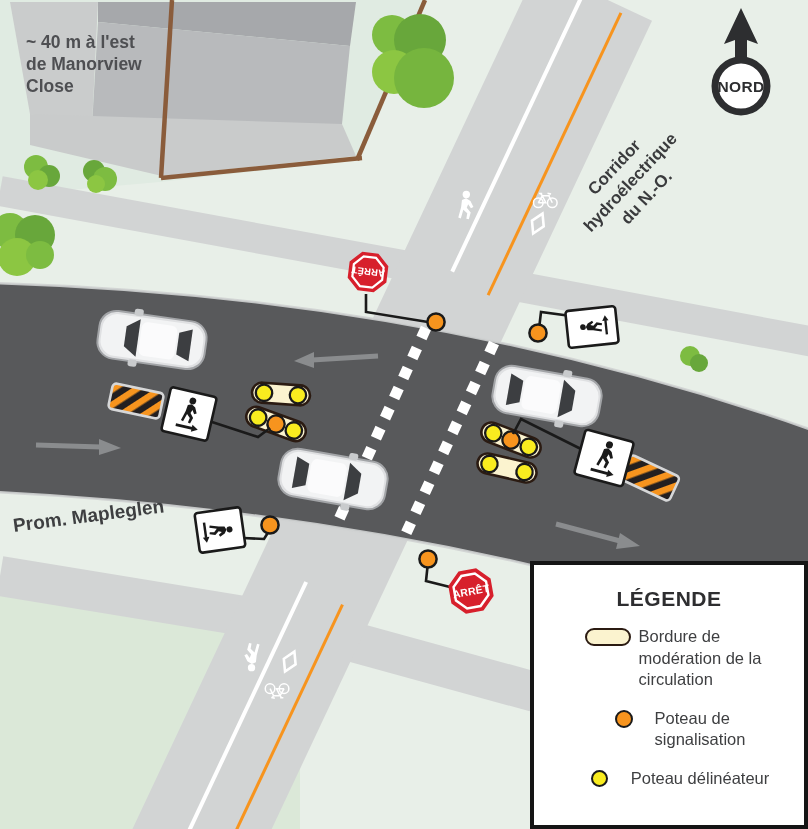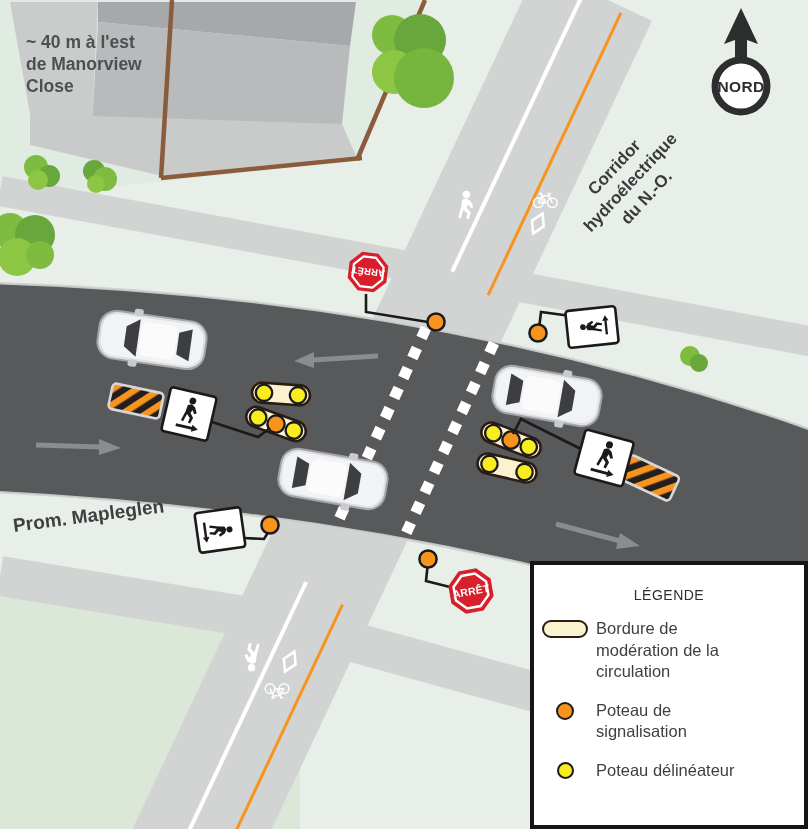--- a/index.html
+++ b/index.html
@@ -2,23 +2,23 @@
 <html><head>
 <meta charset="utf-8">
 <style>
   html,body{margin:0;padding:0;background:#fff;}
   .stage{position:relative;width:808px;height:829px;overflow:hidden;background:#E8EFE8;
          font-family:"Liberation Sans","DejaVu Sans",sans-serif;}
   .stage svg{position:absolute;left:0;top:0;}
   .map-text{fill:#4E4F52;font-weight:bold;}
   .legend{position:absolute;left:530px;top:561px;width:270px;height:260px;
           background:#fff;border:4px solid #151515;box-sizing:content-box;}
-  .legend-title{margin-top:22px;text-align:center;font-size:14px;font-weight:normal;
+  .legend-title{margin-top:22px;text-align:center;font-size:21px;font-weight:bold;
                 letter-spacing:.5px;color:#2E2E30;}
-  .legend-row{display:flex;align-items:flex-start;margin-top:15px;}
+  .legend-row{display:flex;align-items:flex-start;margin-top:15px;justify-content:center;}
   .legend-icon-col{width:62px;display:flex;justify-content:center;flex:0 0 62px;margin-top:2px;}
   .legend-label{font-size:16.5px;line-height:21.5px;color:#3E3F41;}
   .icon-curb{width:42px;height:14px;background:#FBF3CF;border:2.5px solid #2B1B12;border-radius:9px;}
   .icon-dot-yellow{width:13px;height:13px;border-radius:50%;background:#F9EC1F;border:2.5px solid #1A1A1A;}
   .icon-dot-orange{width:14px;height:14px;border-radius:50%;background:#F7941E;border:2.5px solid #1A1A1A;}
 </style>
 </head>
 <body>
 
 <div class="stage">

